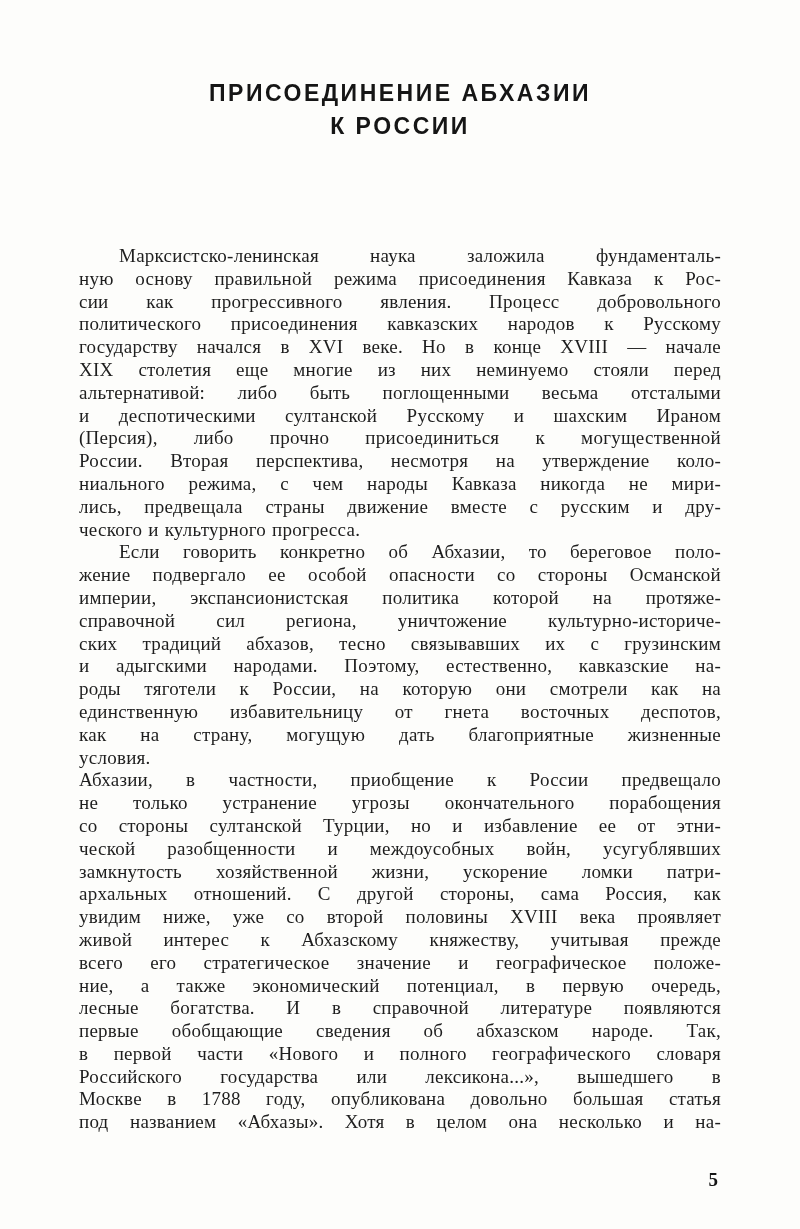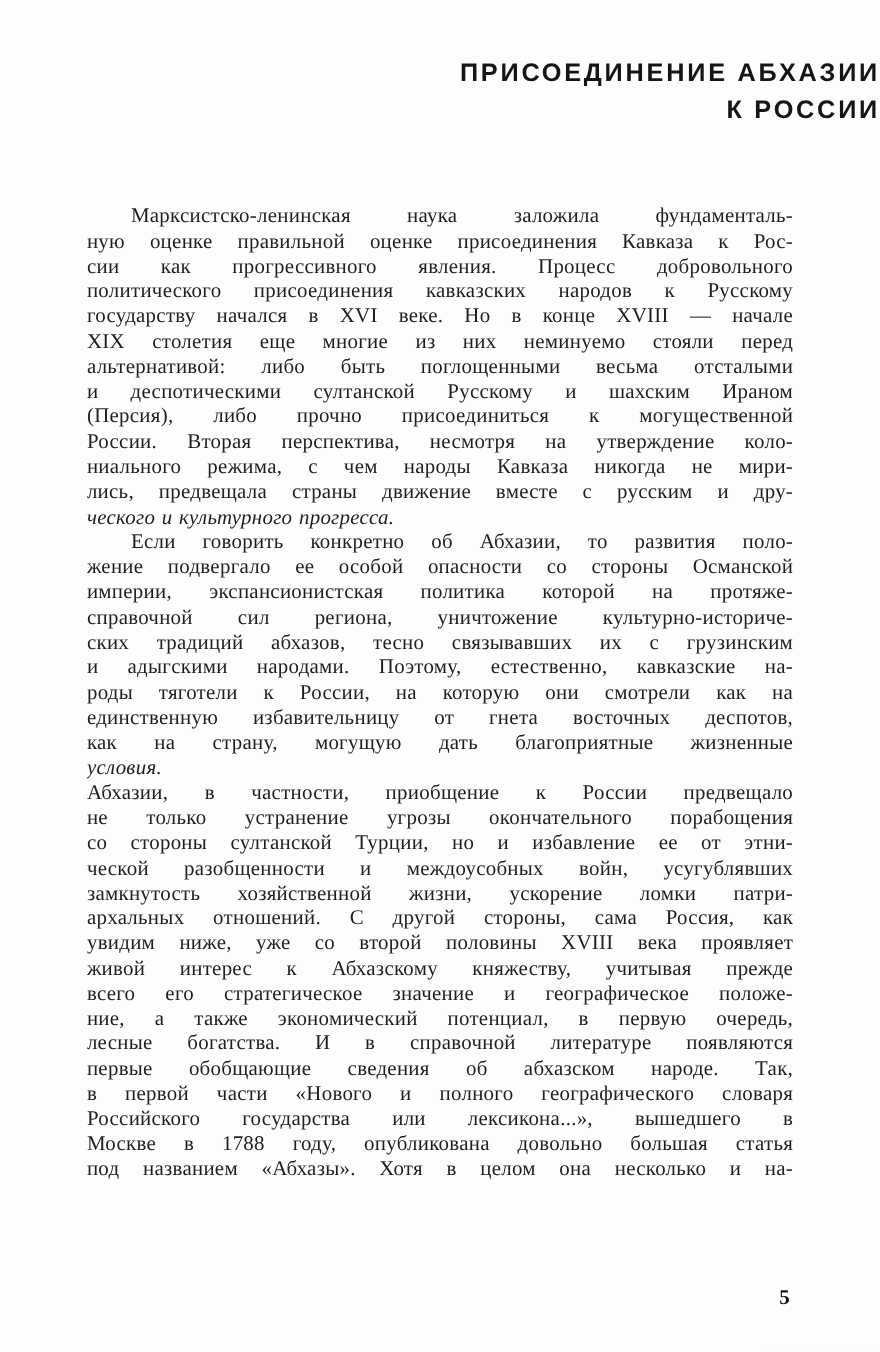--- a/index.html
+++ b/index.html
@@ -13,51 +13,51 @@
     height: 1229px;
     margin: 0 auto;
     background: #fdfdfb;
     color: #1c1c1c;
     font-family: "Liberation Serif", "DejaVu Serif", serif;
     overflow: hidden;
     box-sizing: border-box;
   }
   .title-block {
     padding-top: 50px;
-    text-align: right;
+    text-align: center;
     font-family: "Liberation Sans", "DejaVu Sans", sans-serif;
     font-weight: bold;
     font-size: 23px;
     line-height: 33px;
     letter-spacing: 2.5px;
     color: #151515;
+    margin-top: 27px;
   }
   .body-text {
-    margin: 70px auto 0 auto;
+    margin: 102px auto 0 auto;
     width: 642px;
     font-size: 19px;
     line-height: 22.8px;
     letter-spacing: 0.25px;
     word-spacing: 1px;
     color: #1e1e1e;
   }
   .paragraph {
     margin: 0;
     padding: 0;
   }
   .line {
     text-align: justify;
     text-align-last: justify;
     white-space: normal;
     height: 22.8px;
     overflow: hidden;
   }
   .line.final {
     text-align-last: left;
-    font-style: italic;
   }
   .paragraph.indent .line:first-child {
     text-indent: 40px;
   }
   .page-number {
     position: absolute;
     right: 82px;
     bottom: 38px;
     font-size: 19px;
     font-weight: bold;
@@ -71,35 +71,35 @@
 <div class="page">
 
   <div class="title-block">
     <div>ПРИСОЕДИНЕНИЕ АБХАЗИИ</div>
     <div>К РОССИИ</div>
   </div>
 
   <div class="body-text">
       <div class="paragraph indent">
         <div class="line">Марксистско-ленинская наука заложила фундаменталь-</div>
-        <div class="line">ную оценке правильной оценке присоединения Кавказа к Рос-</div>
+        <div class="line">ную основу правильной режима присоединения Кавказа к Рос-</div>
         <div class="line">сии как прогрессивного явления. Процесс добровольного</div>
         <div class="line">политического присоединения кавказских народов к Русскому</div>
         <div class="line">государству начался в XVI веке. Но в конце XVIII — начале</div>
         <div class="line">XIX столетия еще многие из них неминуемо стояли перед</div>
         <div class="line">альтернативой: либо быть поглощенными весьма отсталыми</div>
         <div class="line">и деспотическими султанской Русскому и шахским Ираном</div>
         <div class="line">(Персия), либо прочно присоединиться к могущественной</div>
         <div class="line">России. Вторая перспектива, несмотря на утверждение коло-</div>
         <div class="line">ниального режима, с чем народы Кавказа никогда не мири-</div>
         <div class="line">лись, предвещала страны движение вместе с русским и дру-</div>
         <div class="line final">ческого и культурного прогресса.</div>
       </div>
       <div class="paragraph indent">
-        <div class="line">Если говорить конкретно об Абхазии, то развития поло-</div>
+        <div class="line">Если говорить конкретно об Абхазии, то береговое поло-</div>
         <div class="line">жение подвергало ее особой опасности со стороны Османской</div>
         <div class="line">империи, экспансионистская политика которой на протяже-</div>
         <div class="line">справочной сил региона, уничтожение культурно-историче-</div>
         <div class="line">ских традиций абхазов, тесно связывавших их с грузинским</div>
         <div class="line">и адыгскими народами. Поэтому, естественно, кавказские на-</div>
         <div class="line">роды тяготели к России, на которую они смотрели как на</div>
         <div class="line">единственную избавительницу от гнета восточных деспотов,</div>
         <div class="line">как на страну, могущую дать благоприятные жизненные</div>
         <div class="line final">условия.</div>
       </div>

